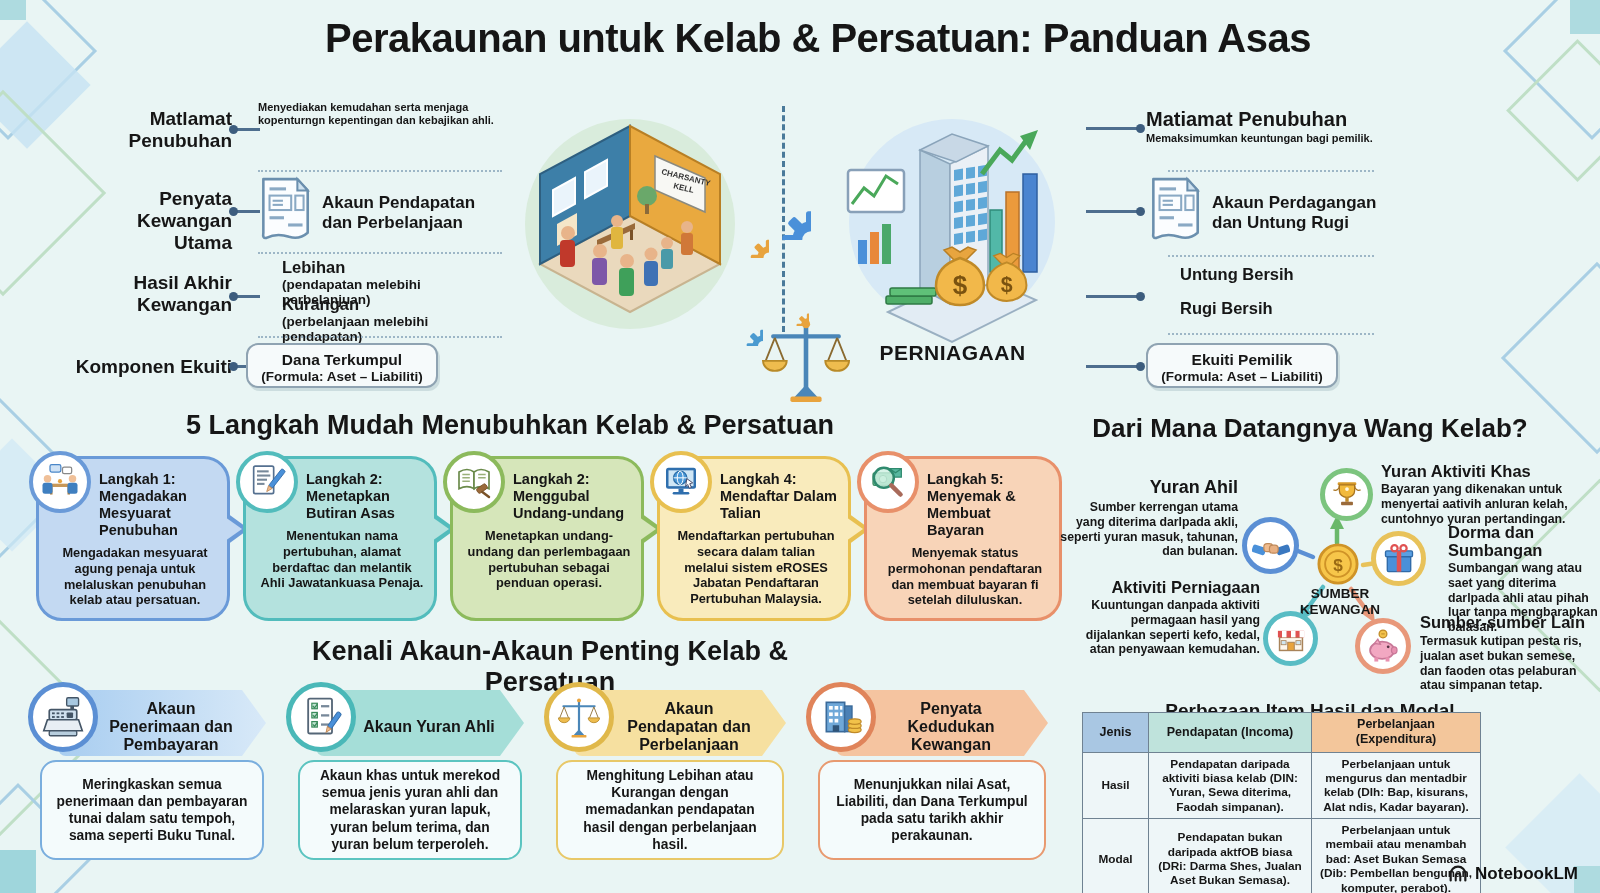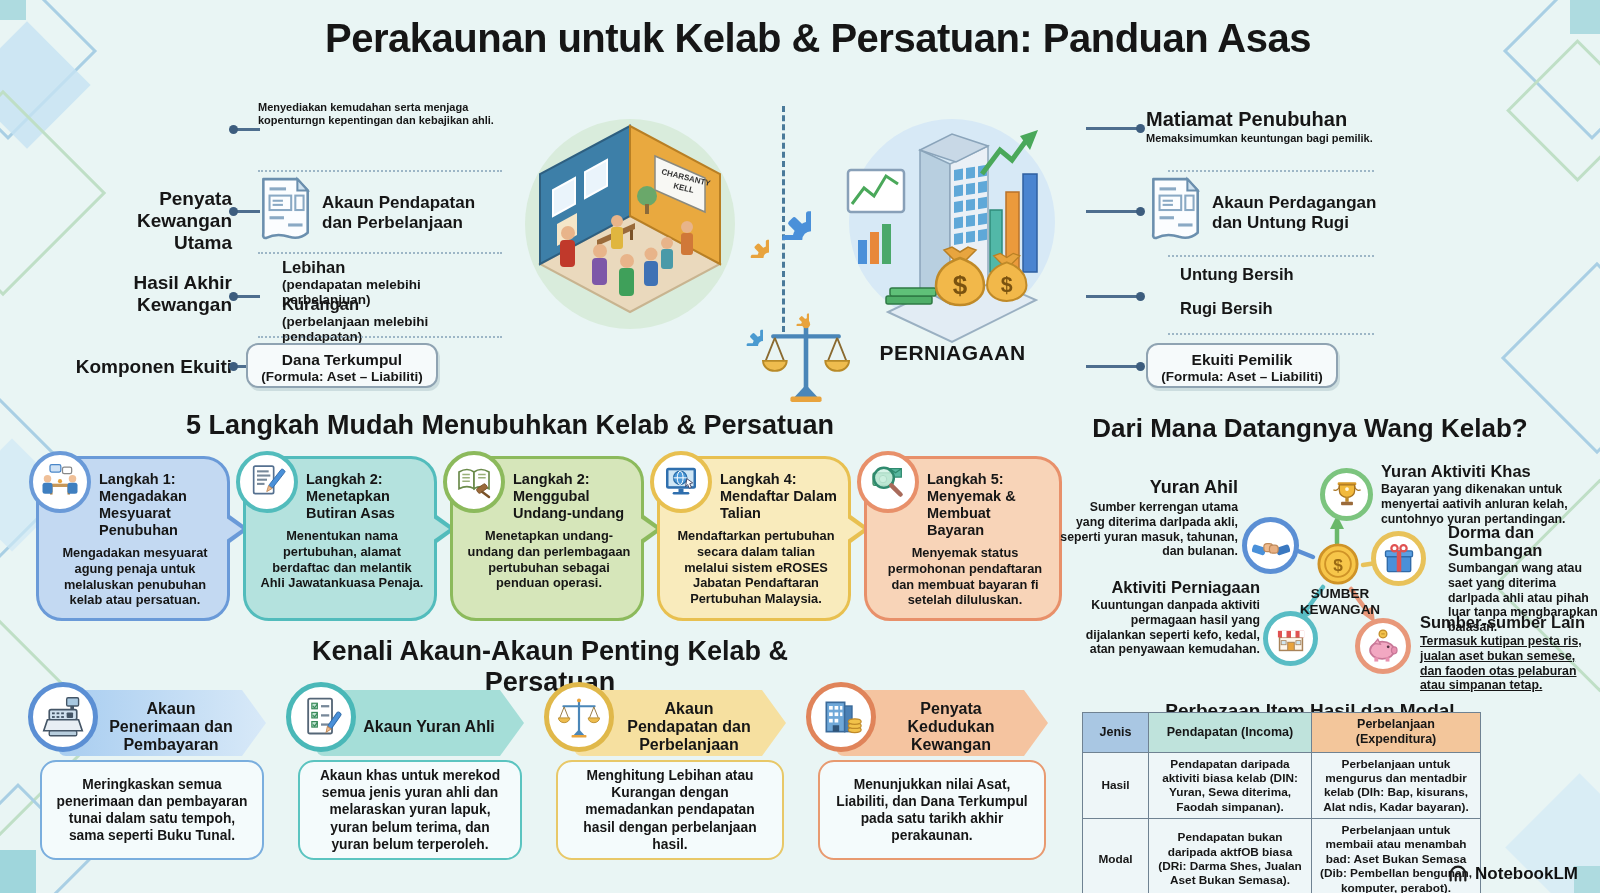--- a/index.html
+++ b/index.html
@@ -123,20 +123,21 @@
   <div class="dec" style="right:-65px;top:290px;width:130px;height:130px;border:3px solid #a9cfe4;"></div>
   <div class="dec" style="right:-75px;top:510px;width:145px;height:145px;border:3px solid #bfdfc6;"></div>
   <div class="dec" style="right:-32px;top:795px;width:105px;height:105px;background:#cfe8f5;opacity:.6;"></div>
   <div class="abs" style="left:0;top:0;width:26px;height:20px;background:#aedbe0;"></div>
   <div class="abs" style="right:0;top:0;width:30px;height:34px;background:#aedbe0;"></div>
   <div class="abs" style="left:0;bottom:0;width:36px;height:43px;background:#9fd6dc;"></div>
   <div class="abs" style="right:0;bottom:0;width:26px;height:27px;background:#aedbe0;"></div>
 
   <h1 class="abs title z">Perakaunan untuk Kelab &amp; Persatuan: Panduan Asas</h1>
 
+  <div class="abs lbl z" style="left:82px;top:108px;width:150px;">Matlamat Penubuhan</div>
   <div class="abs conn z" style="left:236px;top:128px;width:24px;">
       <span class="dot" style="left:-7px;"></span>
     </div>
   <div class="abs body-txt z" style="left:258px;top:101px;width:245px;">Menyediakan kemudahan serta menjaga kopenturngn kepentingan dan kebajikan ahli.</div>
 
   <div class="abs sep z" style="left:258px;top:170px;width:244px;"></div>
 
   <div class="abs lbl z" style="left:82px;top:188px;width:150px;">Penyata Kewangan Utama</div>
   <div class="abs conn z" style="left:236px;top:210px;width:24px;">
       <span class="dot" style="left:-7px;"></span>
@@ -482,21 +483,21 @@
       <line x1="20" y1="8" x2="24" y2="8" stroke="#c08a28" stroke-width="1.2"></line>
       <ellipse cx="21" cy="27" rx="14" ry="10" fill="#f2a8c2" stroke="#c87898" stroke-width="2"></ellipse>
       <polygon points="12,19 16,14 19,20" fill="#f2a8c2" stroke="#c87898" stroke-width="1.5"></polygon>
       <ellipse cx="35" cy="27" rx="3.2" ry="4" fill="#e890b0" stroke="#c87898" stroke-width="1.5"></ellipse>
       <circle cx="28" cy="23" r="1.6" fill="#553344"></circle>
       <rect x="12" y="35" width="4.5" height="5" fill="#e890b0"></rect>
         <rect x="25" y="35" width="4.5" height="5" fill="#e890b0"></rect>
     </svg>
   </div>
   <div class="abs src-t z" style="left:1420px;top:613px;width:175px;">Sumber-sumber Lain</div>
-  <div class="abs src-b z" style="left:1420px;top:634px;width:172px;text-decoration:underline;">Termasuk kutipan pesta ris, jualan aset bukan semese, dan faoden otas pelaburan atau simpanan tetap.</div>
+  <div class="abs src-b z" style="left:1420px;top:634px;width:172px;">Termasuk kutipan pesta ris, jualan aset bukan semese, dan faoden otas pelaburan atau simpanan tetap.</div>
 
   <h2 class="abs sec-h z" style="left:250px;top:636px;width:600px;">Kenali Akaun-Akaun Penting Kelab &amp; Persatuan</h2>
 
   <div class="abs acct z" style="--ring:#5b8fd4;--ban:linear-gradient(90deg,#a8cdf0,#d8e9f8);--bd2:#7aaede;left:28px;top:682px;width:238px;height:178px;">
     <span class="acct-ic">
       <svg width="44" height="44" viewBox="0 0 48 48">
         <rect x="28" y="3" width="13" height="9" rx="1.5" fill="#a8c8e0" stroke="#456" stroke-width="1.5"></rect>
         <rect x="32" y="12" width="4" height="4" fill="#456"></rect>
         <rect x="9" y="16" width="30" height="11" rx="2" fill="#cfe0ee" stroke="#456" stroke-width="1.8"></rect>
         <g fill="#456">

